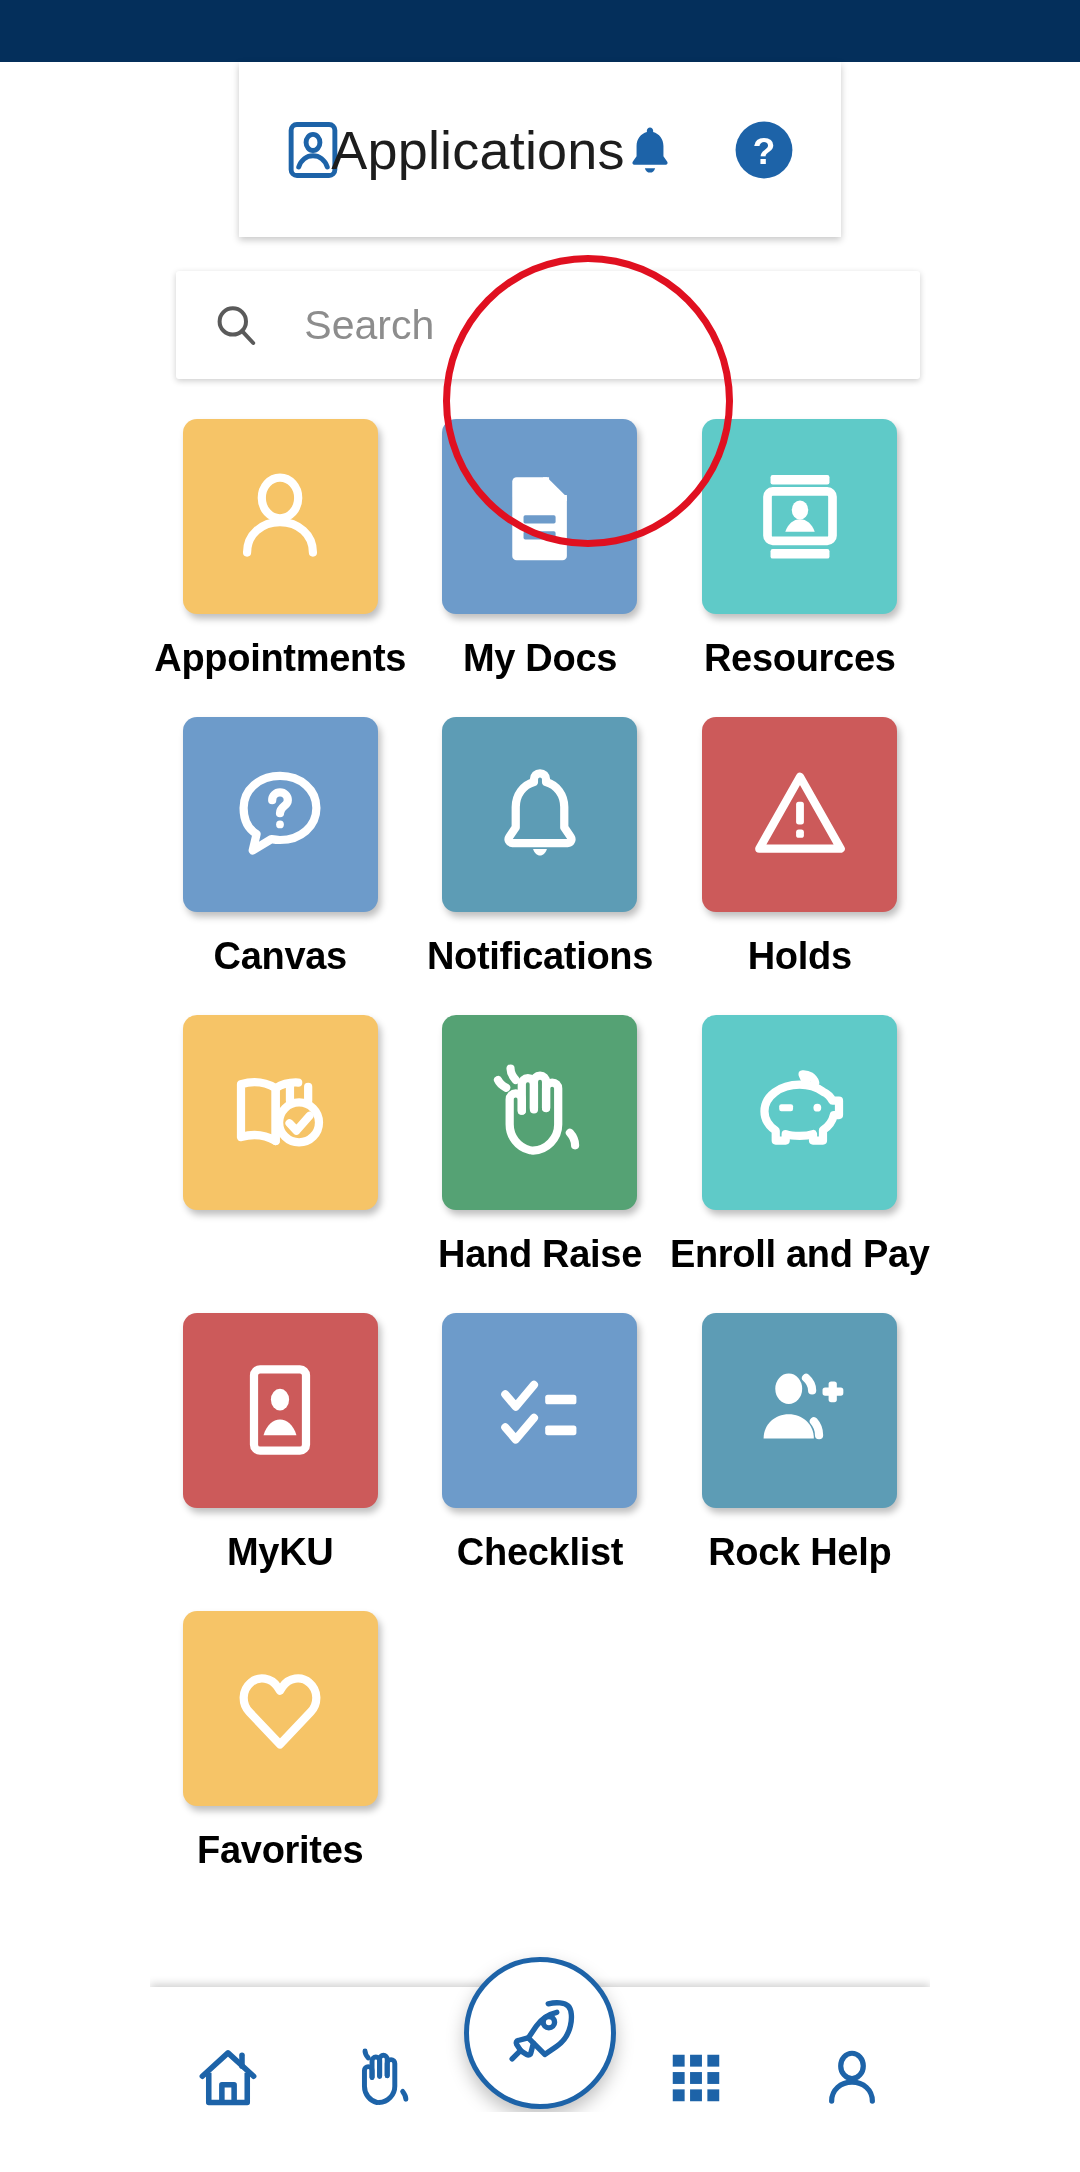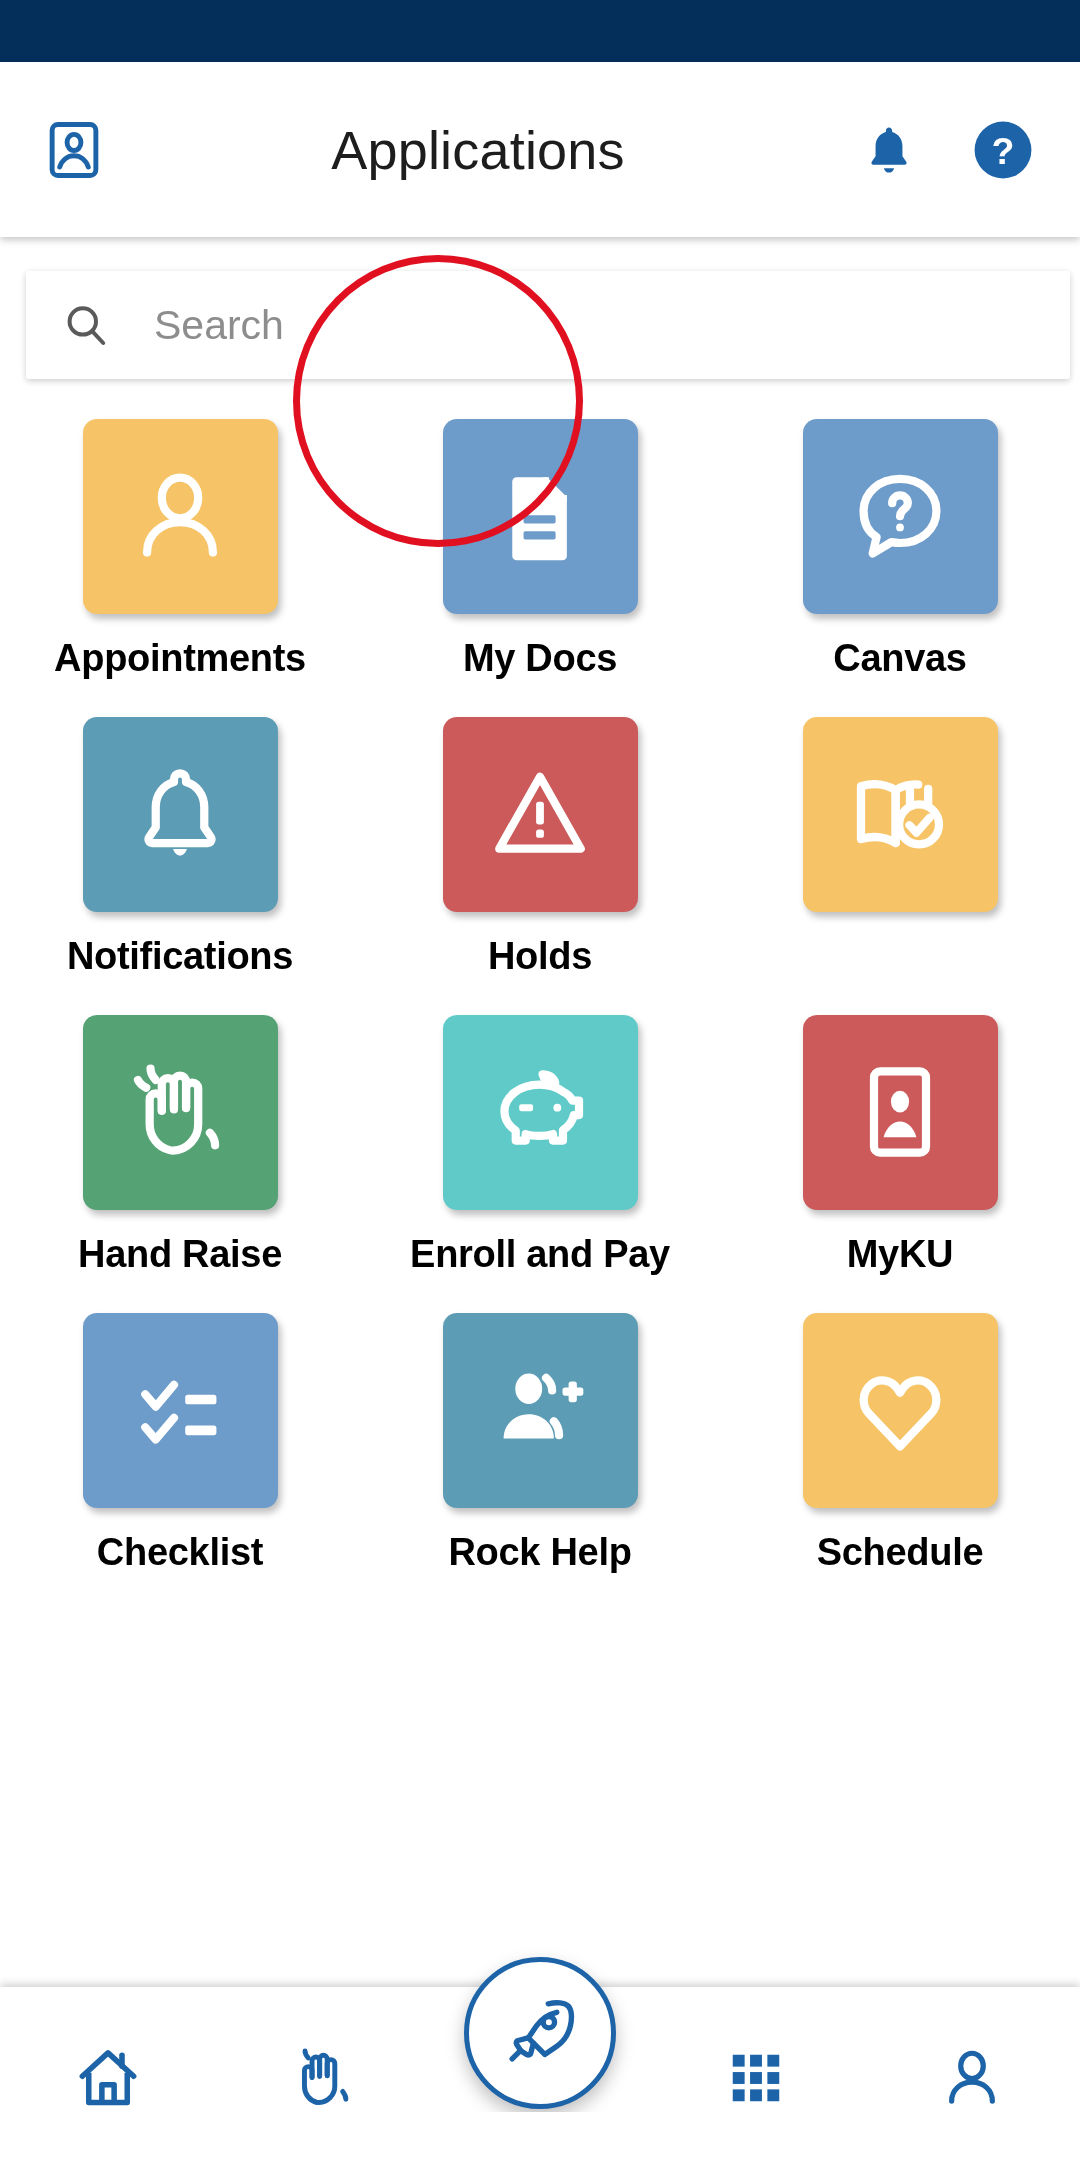--- a/index.html
+++ b/index.html
@@ -11,20 +11,21 @@
     overflow: hidden;
   }
 
   #screen {
     position: relative;
     width: 1080px;
     height: 2172px;
     background: #ffffff;
     display: flex;
     flex-direction: column;
+    align-items: center;
   }
 
   
   .status-bar {
     height: 62px;
     width: 100%;
     background: #042f5b;
     flex: 0 0 62px;
   }
 
@@ -248,20 +249,32 @@
             <svg width="104" height="104" viewBox="0 0 24 24" fill="none">
               <path d="M6.6 2.8h7l4.6 4.6v13.6a1 1 0 0 1-1 1H6.6a1 1 0 0 1-1-1V3.8a1 1 0 0 1 1-1z" fill="#ffffff"></path>
                 <path d="M13.4 2.8v4.8h4.8" fill="none" stroke="#ffffff" stroke-width="1.4"></path>
                 <rect x="8.2" y="11.6" width="7.4" height="1.9" rx="0.4" fill="currentColor"></rect>
                 <rect x="8.2" y="15.3" width="7.4" height="1.9" rx="0.4" fill="currentColor"></rect>
             </svg>
           </div>
           <div class="app-label">My Docs</div>
         </div>
         <div class="app-cell">
+          <div class="tile" style="background: rgb(95, 202, 200); color: rgb(95, 202, 200);">
+            <svg width="104" height="104" viewBox="0 0 24 24" fill="none">
+              <rect x="5.2" y="2.3" width="13.6" height="2.2" rx="0.5" fill="#ffffff"></rect>
+                <rect x="4.5" y="6.1" width="15" height="11.4" rx="1.2" stroke="#ffffff" stroke-width="2" fill="none"></rect>
+                <ellipse cx="12" cy="10.4" rx="1.9" ry="2.2" fill="#ffffff"></ellipse>
+                <path d="M8.6 15.4c.6-1.8 1.9-2.9 3.4-2.9s2.8 1.1 3.4 2.9z" fill="#ffffff"></path>
+                <rect x="5.2" y="19.4" width="13.6" height="2.2" rx="0.5" fill="#ffffff"></rect>
+            </svg>
+          </div>
+          <div class="app-label">Resources</div>
+        </div>
+        <div class="app-cell">
           <div class="tile" style="background: rgb(109, 155, 202); color: rgb(109, 155, 202);">
             <svg width="104" height="104" viewBox="0 0 24 24" fill="none">
               <path d="M12 3.2c4.8 0 8.4 3.2 8.4 7.4 0 4.2-3.6 7.4-8.4 7.4-.7 0-1.4-.1-2-.2l-4.3 2.6.9-3.8C4.6 15.4 3.6 13.2 3.6 10.6 3.6 6.4 7.2 3.2 12 3.2z" stroke="#ffffff" stroke-width="1.9" fill="none" stroke-linecap="round" stroke-linejoin="round"></path>
                 <path d="M10.2 8.8c0-1 .8-1.8 1.8-1.8s1.8.8 1.8 1.8c0 1.4-1.8 1.4-1.8 3" stroke="#ffffff" stroke-width="1.9" fill="none" stroke-linecap="round" stroke-linejoin="round"></path>
                 <circle cx="12" cy="14.4" r="0.9" fill="#ffffff"></circle>
             </svg>
           </div>
           <div class="app-label">Canvas</div>
         </div>
         <div class="app-cell">
@@ -353,21 +366,21 @@
             </svg>
           </div>
           <div class="app-label">Rock Help</div>
         </div>
         <div class="app-cell">
           <div class="tile" style="background: rgb(246, 196, 103); color: rgb(246, 196, 103);">
             <svg width="104" height="104" viewBox="0 0 24 24" fill="none">
               <path d="M12 20.4 4.9 12.9C3.1 11 3.2 7.9 5.2 6.2c1.9-1.7 4.8-1.2 6.2.9l.6.9.6-.9c1.4-2.1 4.3-2.6 6.2-.9 2 1.7 2.1 4.8.3 6.7z" stroke="#ffffff" stroke-width="1.9" fill="none" stroke-linecap="round" stroke-linejoin="round"></path>
             </svg>
           </div>
-          <div class="app-label">Schedule</div>
+          <div class="app-label">Favorites</div>
         </div>
       </div>
 
     <div class="annotation-circle" style="left:293px; top:18px; width:290px; height:292px;"></div>
 
     <div class="bottom-nav">
 
       <div class="nav-item">
         <span>
           <svg width="70" height="70" viewBox="0 0 24 24" fill="none">

